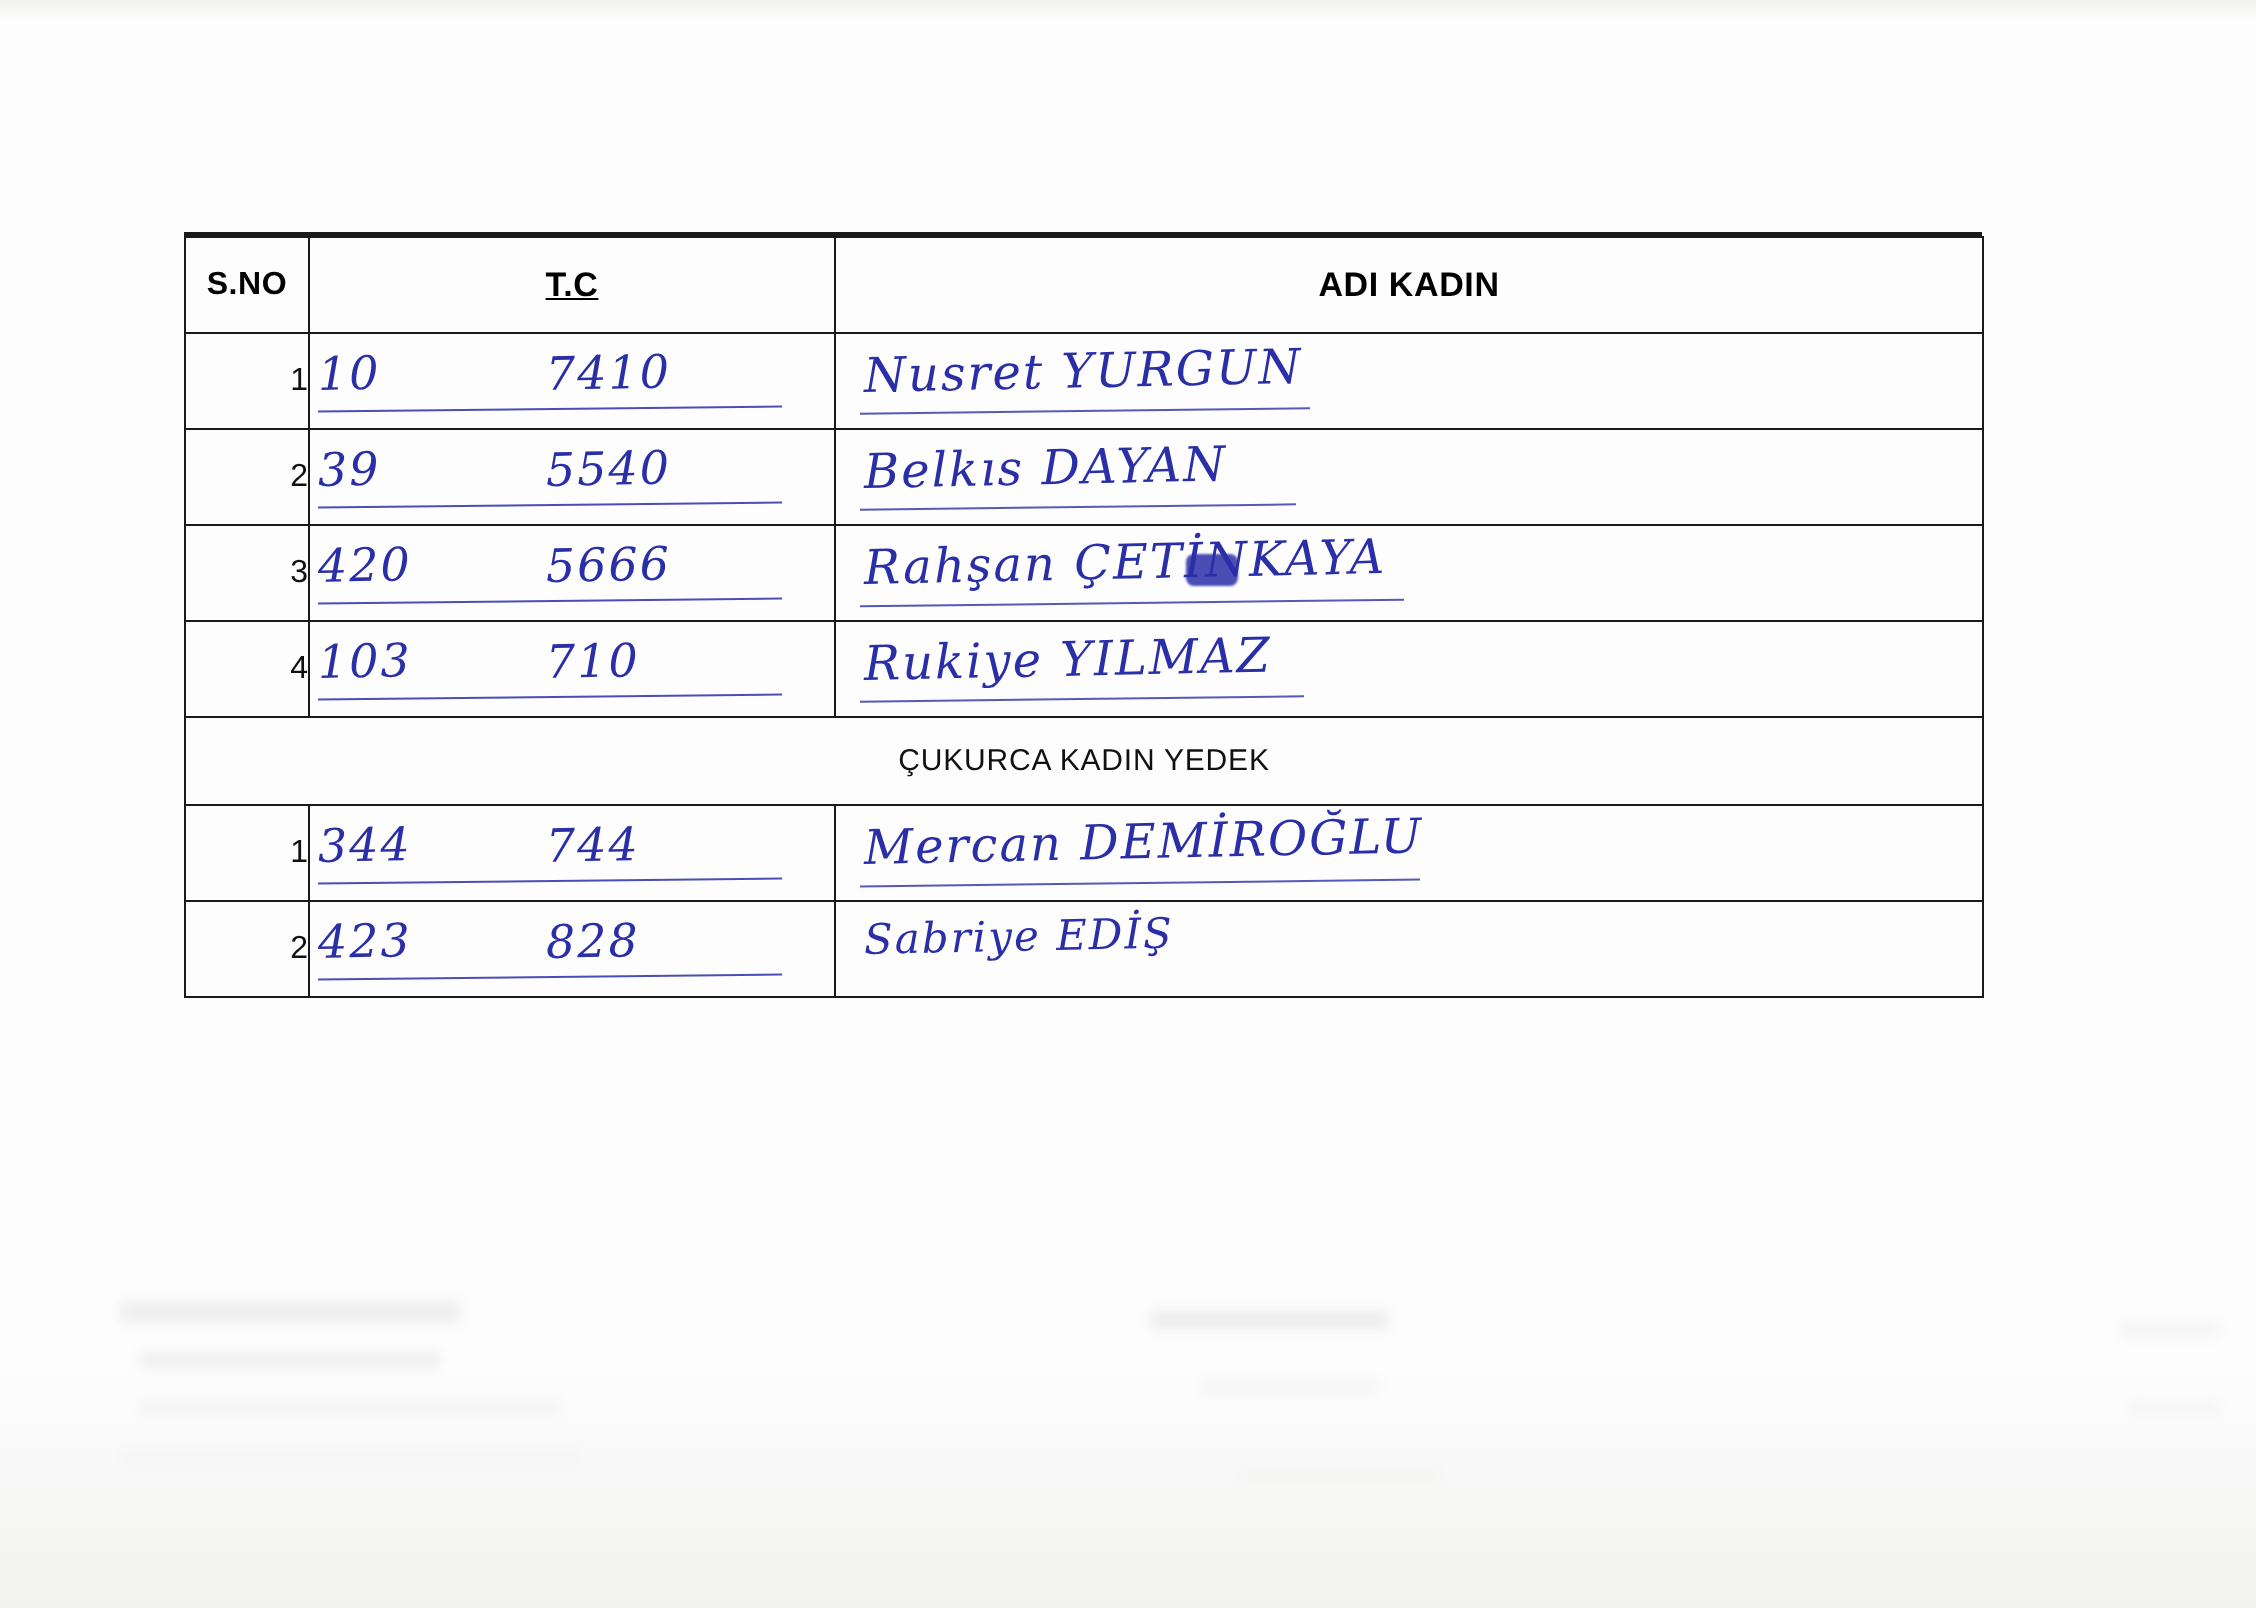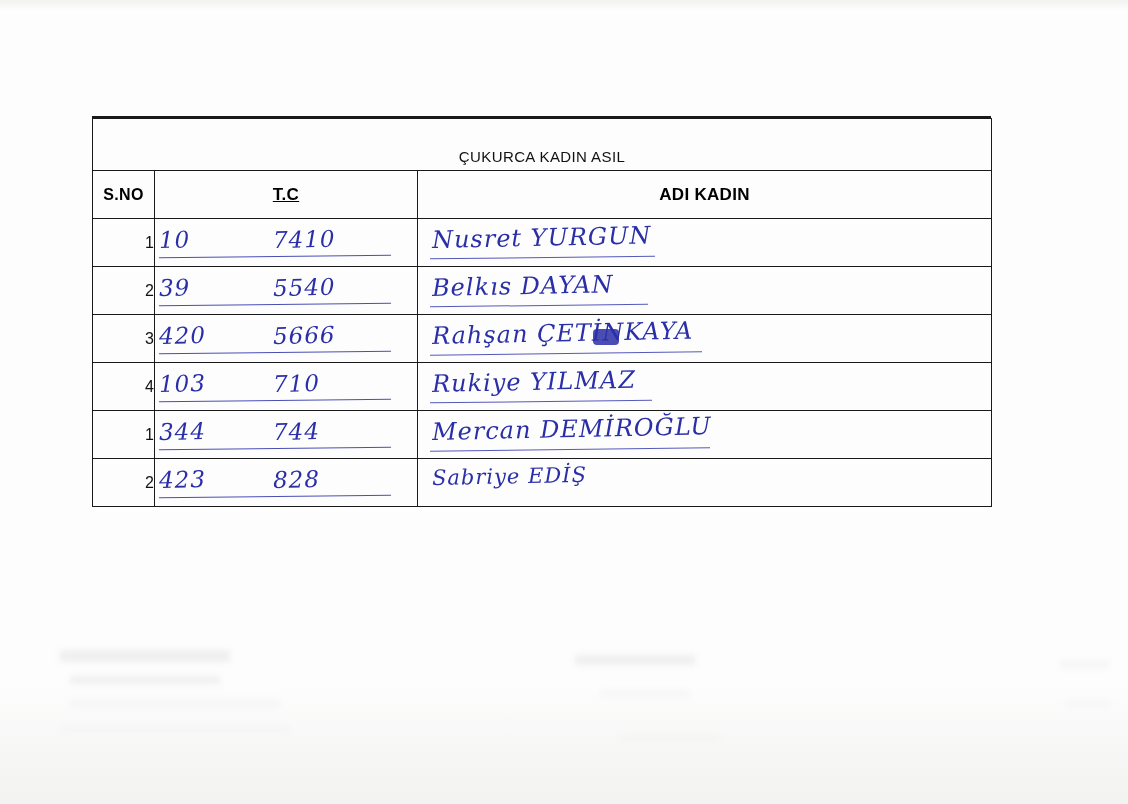--- a/index.html
+++ b/index.html
@@ -205,23 +205,20 @@
 
   <div class="table-wrap">
     <table class="form">
       <colgroup>
         <col class="col-sno">
         <col class="col-tc">
         <col class="col-ad">
       </colgroup>
       <tbody>
 
-        <tr>
-          <td class="section-title-cell first" colspan="3">ÇUKURCA KADIN ASIL</td>
-        </tr>
 
         <tr>
           <td class="head-cell sno">S.NO</td>
           <td class="head-cell tc">T.C</td>
           <td class="head-cell">ADI KADIN</td>
         </tr>
 
         <tr>
           <td class="row-cell sno-cell">1</td>
           <td class="row-cell tc-cell">
@@ -276,20 +273,23 @@
               <span class="hand tc-suffix">710</span>
               <span class="tc-underline"></span>
             </span>
           </td>
           <td class="row-cell name-cell">
             <span class="hand name-hand">Rukiye YILMAZ</span>
             <span class="name-underline" style="width:222px"></span>
           </td>
         </tr>
 
+        <tr>
+          <td class="section-title-cell" colspan="3">ÇUKURCA KADIN YEDEK</td>
+        </tr>
 
         <tr>
           <td class="row-cell sno-cell">1</td>
           <td class="row-cell tc-cell">
             <span class="tc-inner">
               <span class="hand tc-prefix">344</span>
               <span class="hand tc-suffix">744</span>
               <span class="tc-underline"></span>
             </span>
           </td>

